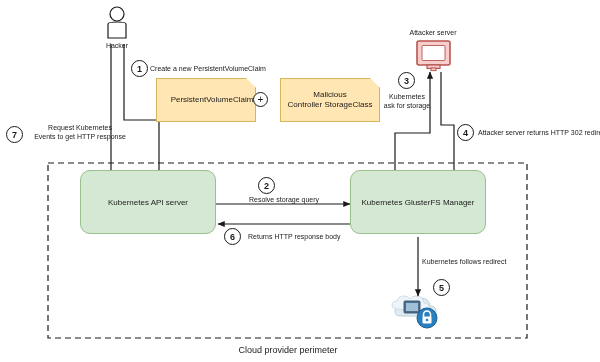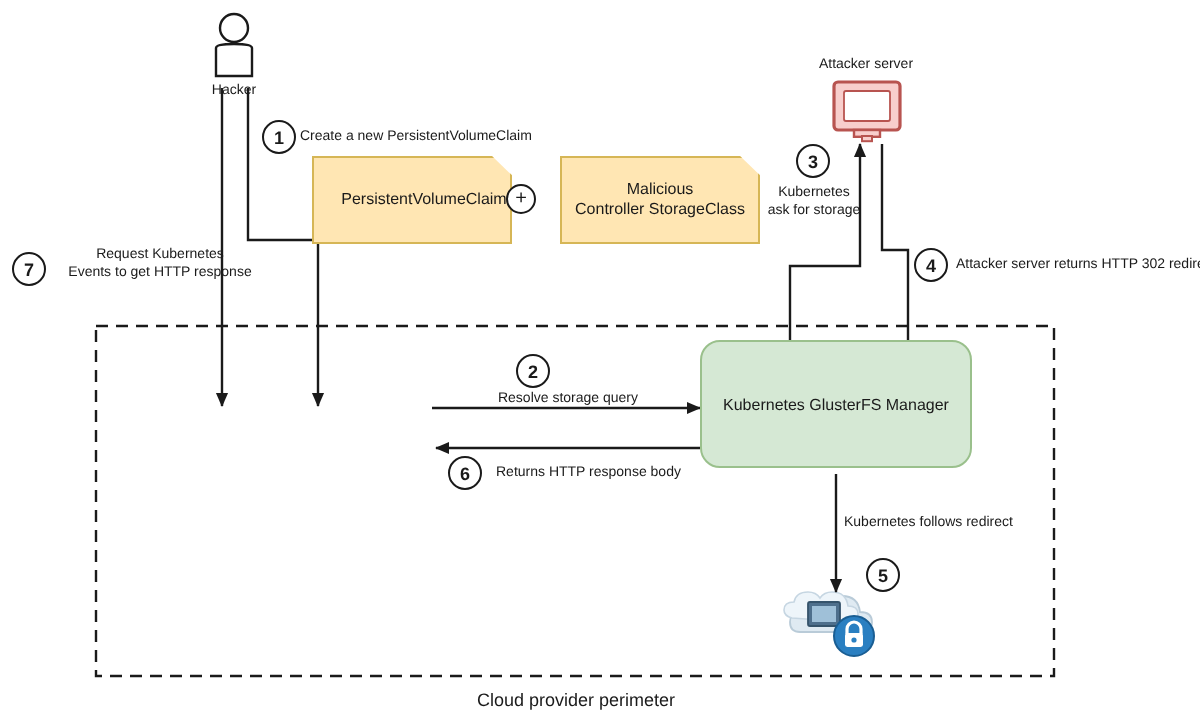--- a/index.html
+++ b/index.html
@@ -171,20 +171,23 @@
   <div class="txt lbl-sm ctr" style="left:407px; top:93px;">Kubernetes</div>
   <div class="txt lbl-sm ctr" style="left:407px; top:102px;">ask for storage</div>
 
   <div class="step" style="left:457px; top:124px;">4</div>
   <div class="txt lbl-sm" style="left:478px; top:129px;">Attacker server returns HTTP 302 redirect</div>
 
   <div class="step" style="left:6px; top:126px;">7</div>
   <div class="txt lbl-sm ctr" style="left:80px; top:124px;">Request Kubernetes</div>
   <div class="txt lbl-sm ctr" style="left:80px; top:133px;">Events to get HTTP response</div>
 
+  <div class="greenbox" style="left:80px; top:170px; width:136px; height:64px;">
+    <span>Kubernetes API server</span>
+  </div>
 
   <div class="greenbox" style="left:350px; top:170px; width:136px; height:64px;">
     <span>Kubernetes GlusterFS Manager</span>
   </div>
 
   <div class="step" style="left:258px; top:177px;">2</div>
   <div class="txt lbl-sm ctr" style="left:284px; top:196px;">Resolve storage query</div>
 
   <div class="step" style="left:224px; top:228px;">6</div>
   <div class="txt lbl-sm" style="left:248px; top:233px;">Returns HTTP response body</div>

